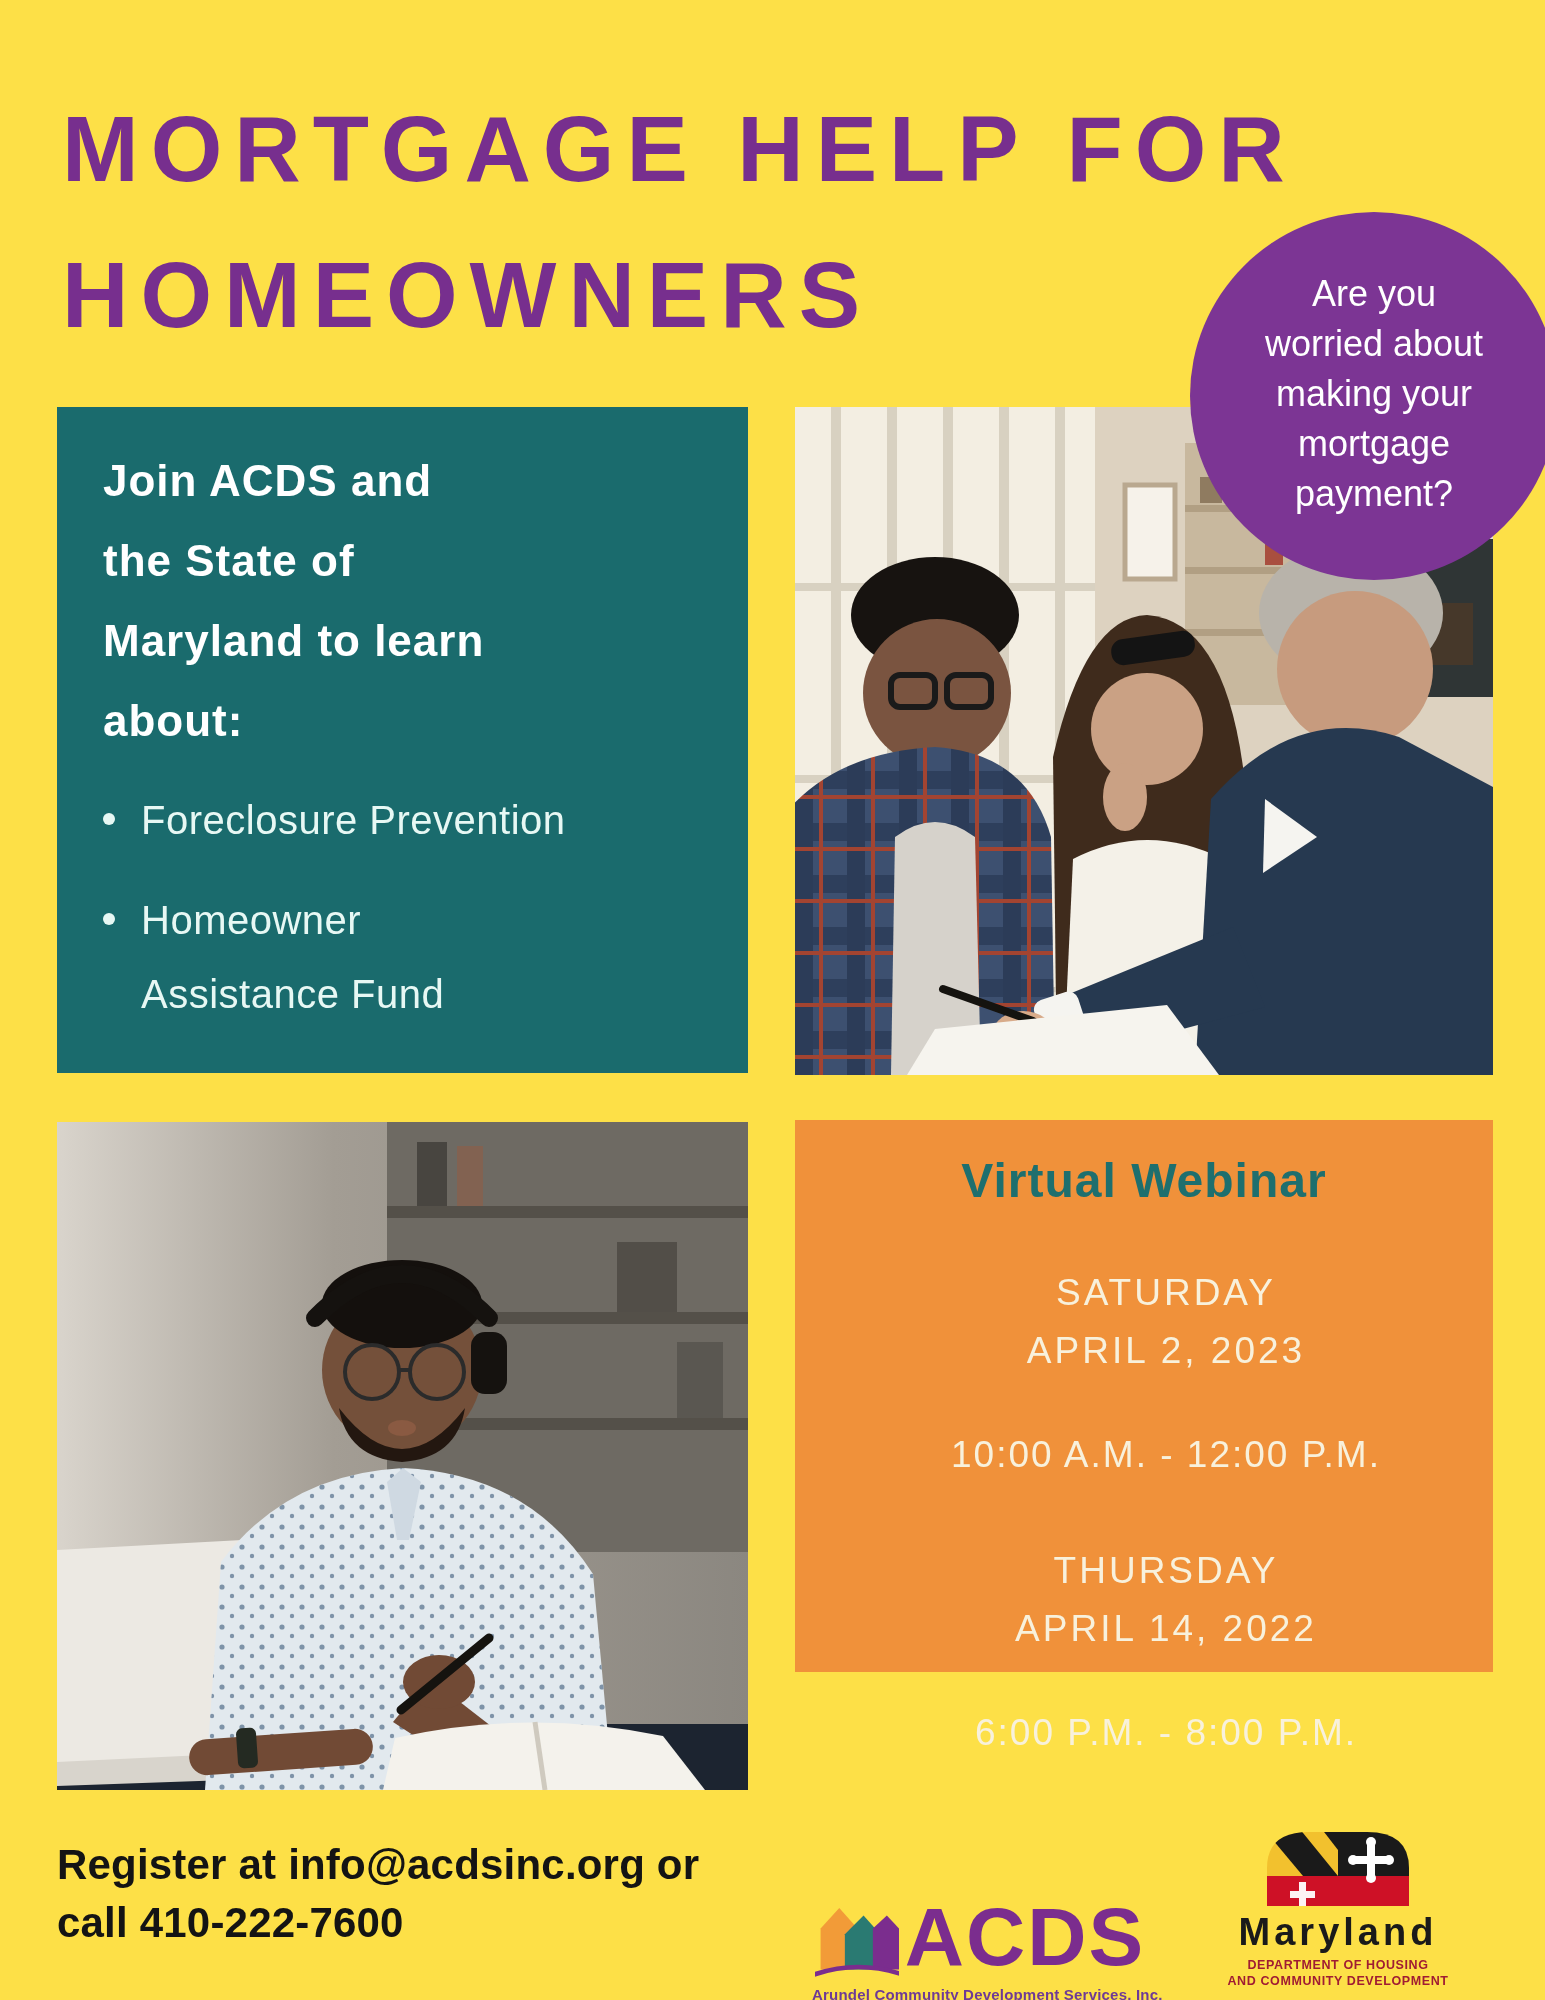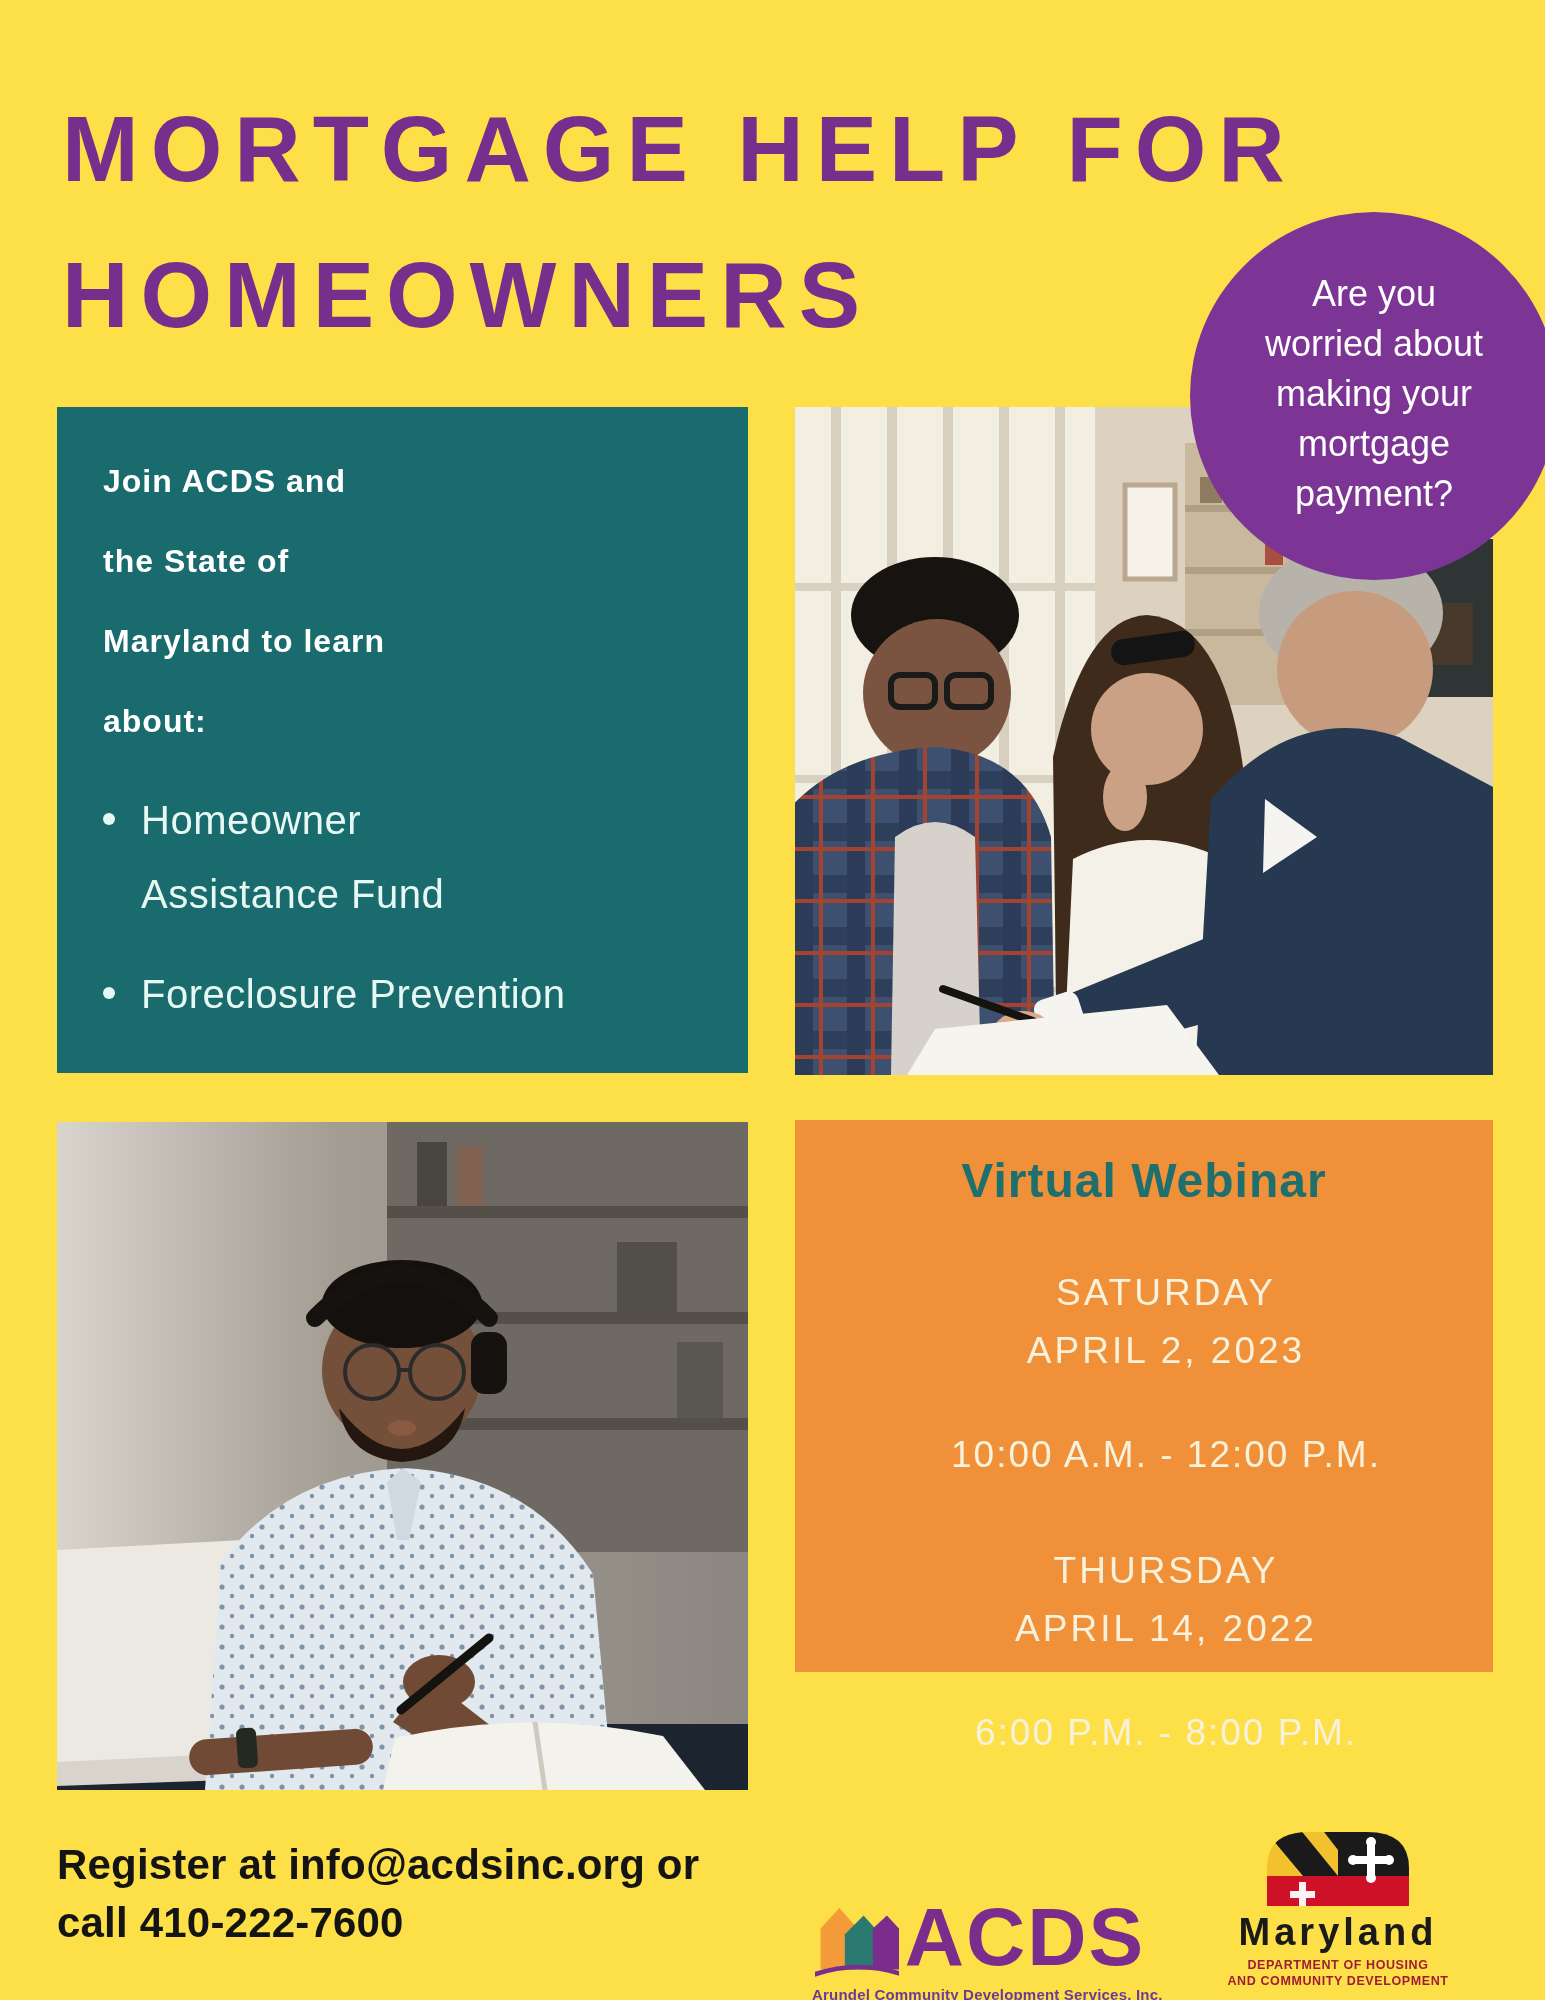--- a/index.html
+++ b/index.html
@@ -25,21 +25,21 @@
     color:#ffffff;font-size:36px;font-weight:400;line-height:50px;
     text-align:center;white-space:pre-line;margin-top:-4px;
   }
   
   .teal-box{
     position:absolute;left:57px;top:407px;width:691px;height:666px;
     background:#1A6B6D;box-sizing:border-box;padding:34px 30px 0 46px;
     color:#ffffff;
   }
   .intro-heading{
-    font-size:32px;font-weight:700;line-height:80px;
+    font-size:44px;font-weight:700;line-height:80px;
     white-space:pre-line;letter-spacing:1px;
   }
   .bullets{margin-top:22px;}
   .bullet{display:flex;margin-bottom:26px;}
   .bullet .dot{
     flex:none;width:12px;height:12px;border-radius:50%;
     background:#E7F8F4;margin:30px 26px 0 0;
   }
   .bullet .bullet-label{
     font-size:40px;font-weight:400;line-height:74px;color:#E7F8F4;
@@ -118,26 +118,26 @@
   </div>
 
   <div class="teal-box">
     <div class="intro-heading">Join ACDS and
 the State of
 Maryland to learn
 about:</div>
     <div class="bullets">
       <div class="bullet">
         <span class="dot"></span>
-        <span class="bullet-label">Homeowner
-Assistance Fund</span>
+        <span class="bullet-label">Foreclosure Prevention</span>
       </div>
       <div class="bullet">
         <span class="dot"></span>
-        <span class="bullet-label">Foreclosure Prevention</span>
+        <span class="bullet-label">Homeowner
+Assistance Fund</span>
       </div>
     </div>
   </div>
 
   <div class="photo photo-consult" aria-label="Advisor in navy suit reviewing mortgage paperwork with a young couple at a glass table">
     <svg width="698" height="668" viewBox="0 0 698 668" xmlns="http://www.w3.org/2000/svg">
       <defs>
         <linearGradient id="p1bg" x1="0" y1="0" x2="0" y2="1">
           <stop offset="0" stop-color="#efe8da"></stop>
             <stop offset="1" stop-color="#d8cfc0"></stop>

